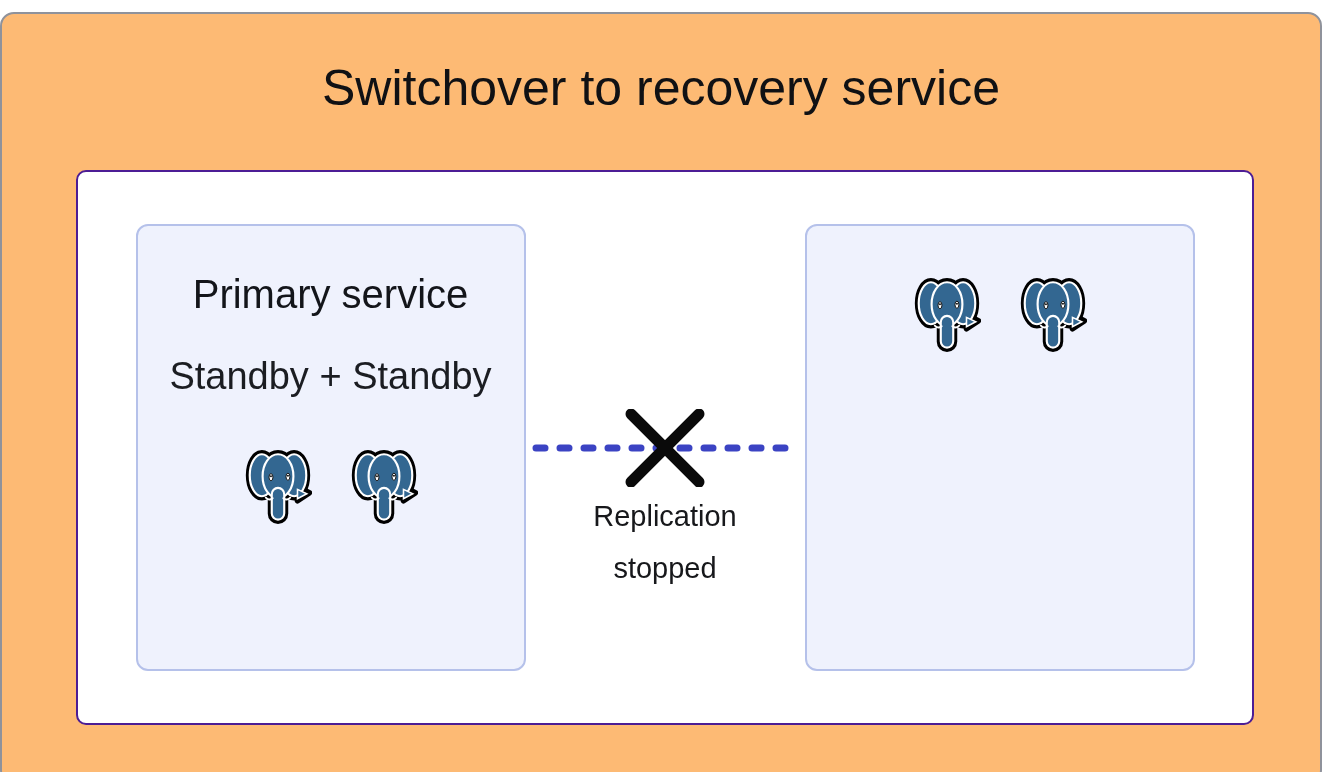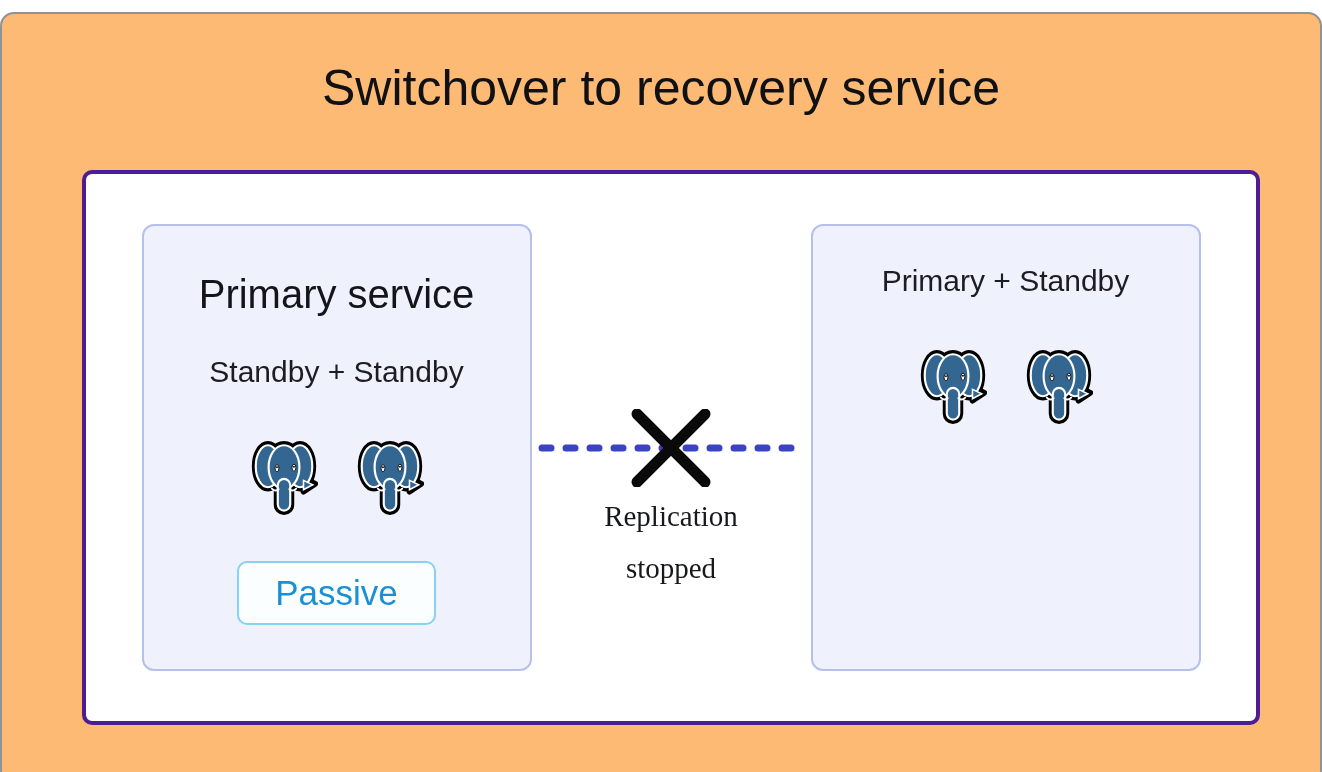--- a/index.html
+++ b/index.html
@@ -24,26 +24,26 @@
     left: 0;
     width: 100%;
     text-align: center;
     font-size: 50px;
     font-weight: 400;
     color: #101114;
     line-height: 1.05;
   }
   .panel {
     position: absolute;
-    left: 80px;
+    left: 74px;
     top: 156px;
     width: 1178px;
     height: 555px;
     background: #ffffff;
-    border: 4px solid #4c1d95;
+    border: 2px solid #4c1d95;
     border-radius: 10px;
     display: flex;
     align-items: center;
     justify-content: center;
   }
   .card {
     width: 390px;
     height: 447px;
     background: #eff2fd;
     border: 2px solid #b5c1ea;
@@ -54,21 +54,21 @@
     text-align: center;
   }
   .card-title {
     margin-top: 46px;
     font-size: 40px;
     font-weight: 400;
     color: #13151a;
   }
   .card-subtitle {
     margin-top: 38px;
-    font-size: 30px;
+    font-size: 38px;
     font-weight: 400;
     color: #1b1d22;
   }
   .icon-row {
     margin-top: 48px;
     display: flex;
     gap: 38px;
     align-items: center;
   }
   .badge {
@@ -80,21 +80,20 @@
     border: 2px solid;
     background: #ffffff;
   }
   .badge.passive { color: #1b8fd3; border-color: #85d2f2; background: #fbfeff; }
   .badge.active  { color: #2ab53a; border-color: #8ae08a; background: #fbfffb; }
   .connector {
     position: relative;
     width: 279px;
     height: 447px;
     flex: 0 0 279px;
-    font-family: Liberation Serif, serif;
   }
   .dash-line {
     position: absolute;
     top: 50%;
     left: 0;
     transform: translateY(-50%);
   }
   .cross {
     position: absolute;
     top: 50%;
@@ -168,38 +167,36 @@
           <g>
             <ellipse cx="26.8" cy="32" rx="2" ry="3.6" fill="#ffffff" stroke="#111111" stroke-width="1"></ellipse>
             <circle cx="26.8" cy="31" r="1" fill="#111111"></circle>
             <ellipse cx="44.2" cy="31.5" rx="2" ry="3.6" fill="#ffffff" stroke="#111111" stroke-width="1"></ellipse>
             <circle cx="44.2" cy="30.5" r="1" fill="#111111"></circle>
             <path d="M21.5,53 q3.5,3.5 7,0.5" fill="none" stroke="#ffffff" stroke-width="2" stroke-linecap="round"></path>
             <path d="M46.5,53 q-3.5,3.5 -7,0.5" fill="none" stroke="#ffffff" stroke-width="2" stroke-linecap="round"></path>
           </g>
         </svg>
       </div>
-      <div class="badge passive">Passive</div>
     </div>
 
     <div class="connector">
       <svg class="dash-line" width="279" height="10">
         <line x1="10" y1="5" x2="269" y2="5" stroke="#3b43c3" stroke-width="7" stroke-dasharray="9 15" stroke-linecap="round"></line>
       </svg>
       <svg class="cross" width="84" height="78" viewBox="0 0 84 78">
         <line x1="8" y1="5" x2="76" y2="73" stroke="#0a0a0a" stroke-width="11" stroke-linecap="round"></line>
         <line x1="76" y1="5" x2="8" y2="73" stroke="#0a0a0a" stroke-width="11" stroke-linecap="round"></line>
       </svg>
       <div class="connector-label">
         <span>Replication stopped</span>
       </div>
     </div>
 
     <div class="card">
-      <div class="card-subtitle">Primary + Standby</div>
       <div class="icon-row">
         <svg width="68" height="78" viewBox="0 0 68 80">
           <g fill="#000000" stroke="#000000" stroke-width="6" stroke-linejoin="round">
             <ellipse cx="17.5" cy="30" rx="13.5" ry="23"></ellipse>
             <ellipse cx="50.5" cy="30" rx="13.5" ry="23"></ellipse>
             <path d="M54,42 L66,48 L54,56 Z"></path>
             <ellipse cx="34" cy="31" rx="17" ry="24"></ellipse>
             <rect x="26.5" y="42" width="15" height="35" rx="7.5"></rect>
           </g>
           <g fill="#336791" stroke="#ffffff" stroke-width="2.2">

